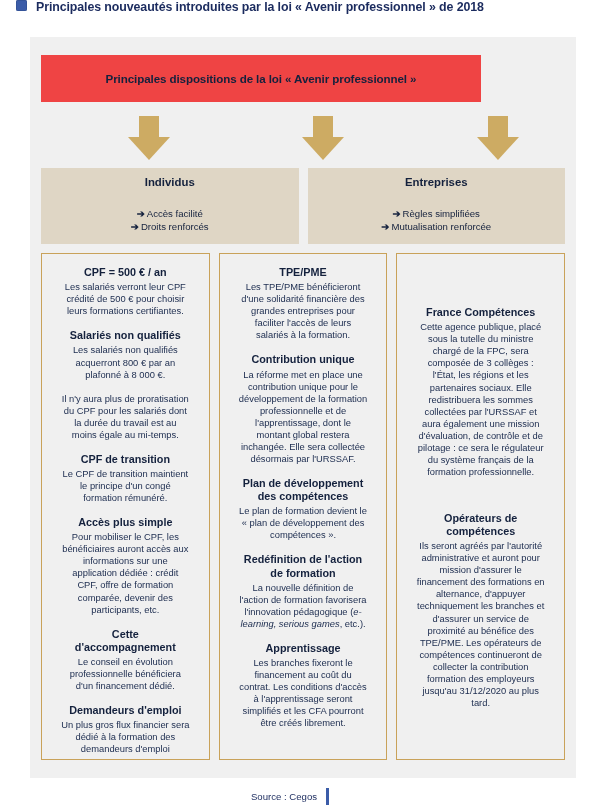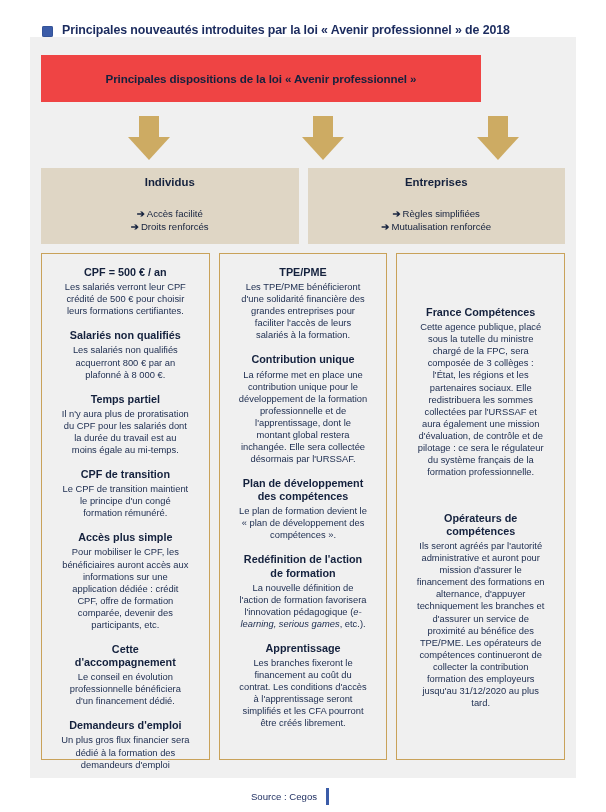--- a/index.html
+++ b/index.html
@@ -8,22 +8,22 @@
     background:#ffffff;
     font-family:"Liberation Sans", sans-serif;
     color:#1a1a2e;
     overflow:hidden;
   }
   .page{position:relative;width:606px;height:812px;}
 
   
   .title-row{
     position:absolute;left:0;top:0;width:522px;height:37px;
-    display:flex;align-items:flex-end;
-    padding-left:42px;box-sizing:border-box;
+    display:flex;align-items:flex-start;
+    padding-left:16px;box-sizing:border-box;
   }
   .bullet{
     width:11px;height:11px;border-radius:2px;
     background:#3b5ca8;flex:0 0 auto;margin-right:9px;
     box-shadow:0 0 0 0.5px #2d4a8a inset;
   }
   .title-text{
     font-size:12.4px;font-weight:bold;color:#1b2b5e;
     letter-spacing:-0.1px;white-space:nowrap;
   }
@@ -185,21 +185,20 @@
       <div class="col col1">
         <div class="blk">
           <div class="blk-title">CPF = 500 € / an</div>
           <div class="blk-body">Les salariés verront leur CPF crédité de 500 € pour choisir leurs formations certifiantes.</div>
         </div>
         <div class="blk">
           <div class="blk-title">Salariés non qualifiés</div>
           <div class="blk-body">Les salariés non qualifiés acquerront 800 € par an plafonné à 8 000 €.</div>
         </div>
         <div class="blk">
-          <div class="blk-title">Temps partiel</div>
           <div class="blk-body">Il n'y aura plus de proratisation du CPF pour les salariés dont la durée du travail est au moins égale au mi-temps.</div>
         </div>
         <div class="blk">
           <div class="blk-title">CPF de transition</div>
           <div class="blk-body">Le CPF de transition maintient le principe d'un congé formation rémunéré.</div>
         </div>
         <div class="blk">
           <div class="blk-title">Accès plus simple</div>
           <div class="blk-body">Pour mobiliser le CPF, les bénéficiaires auront accès aux informations sur une application dédiée : crédit CPF, offre de formation comparée, devenir des participants, etc.</div>
         </div>

